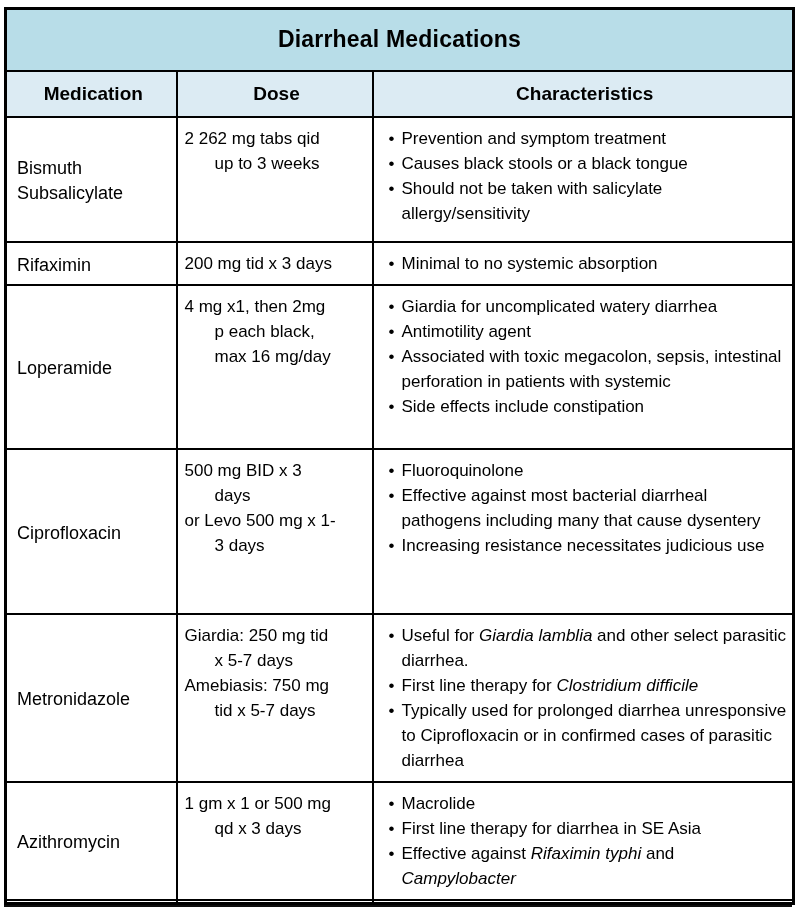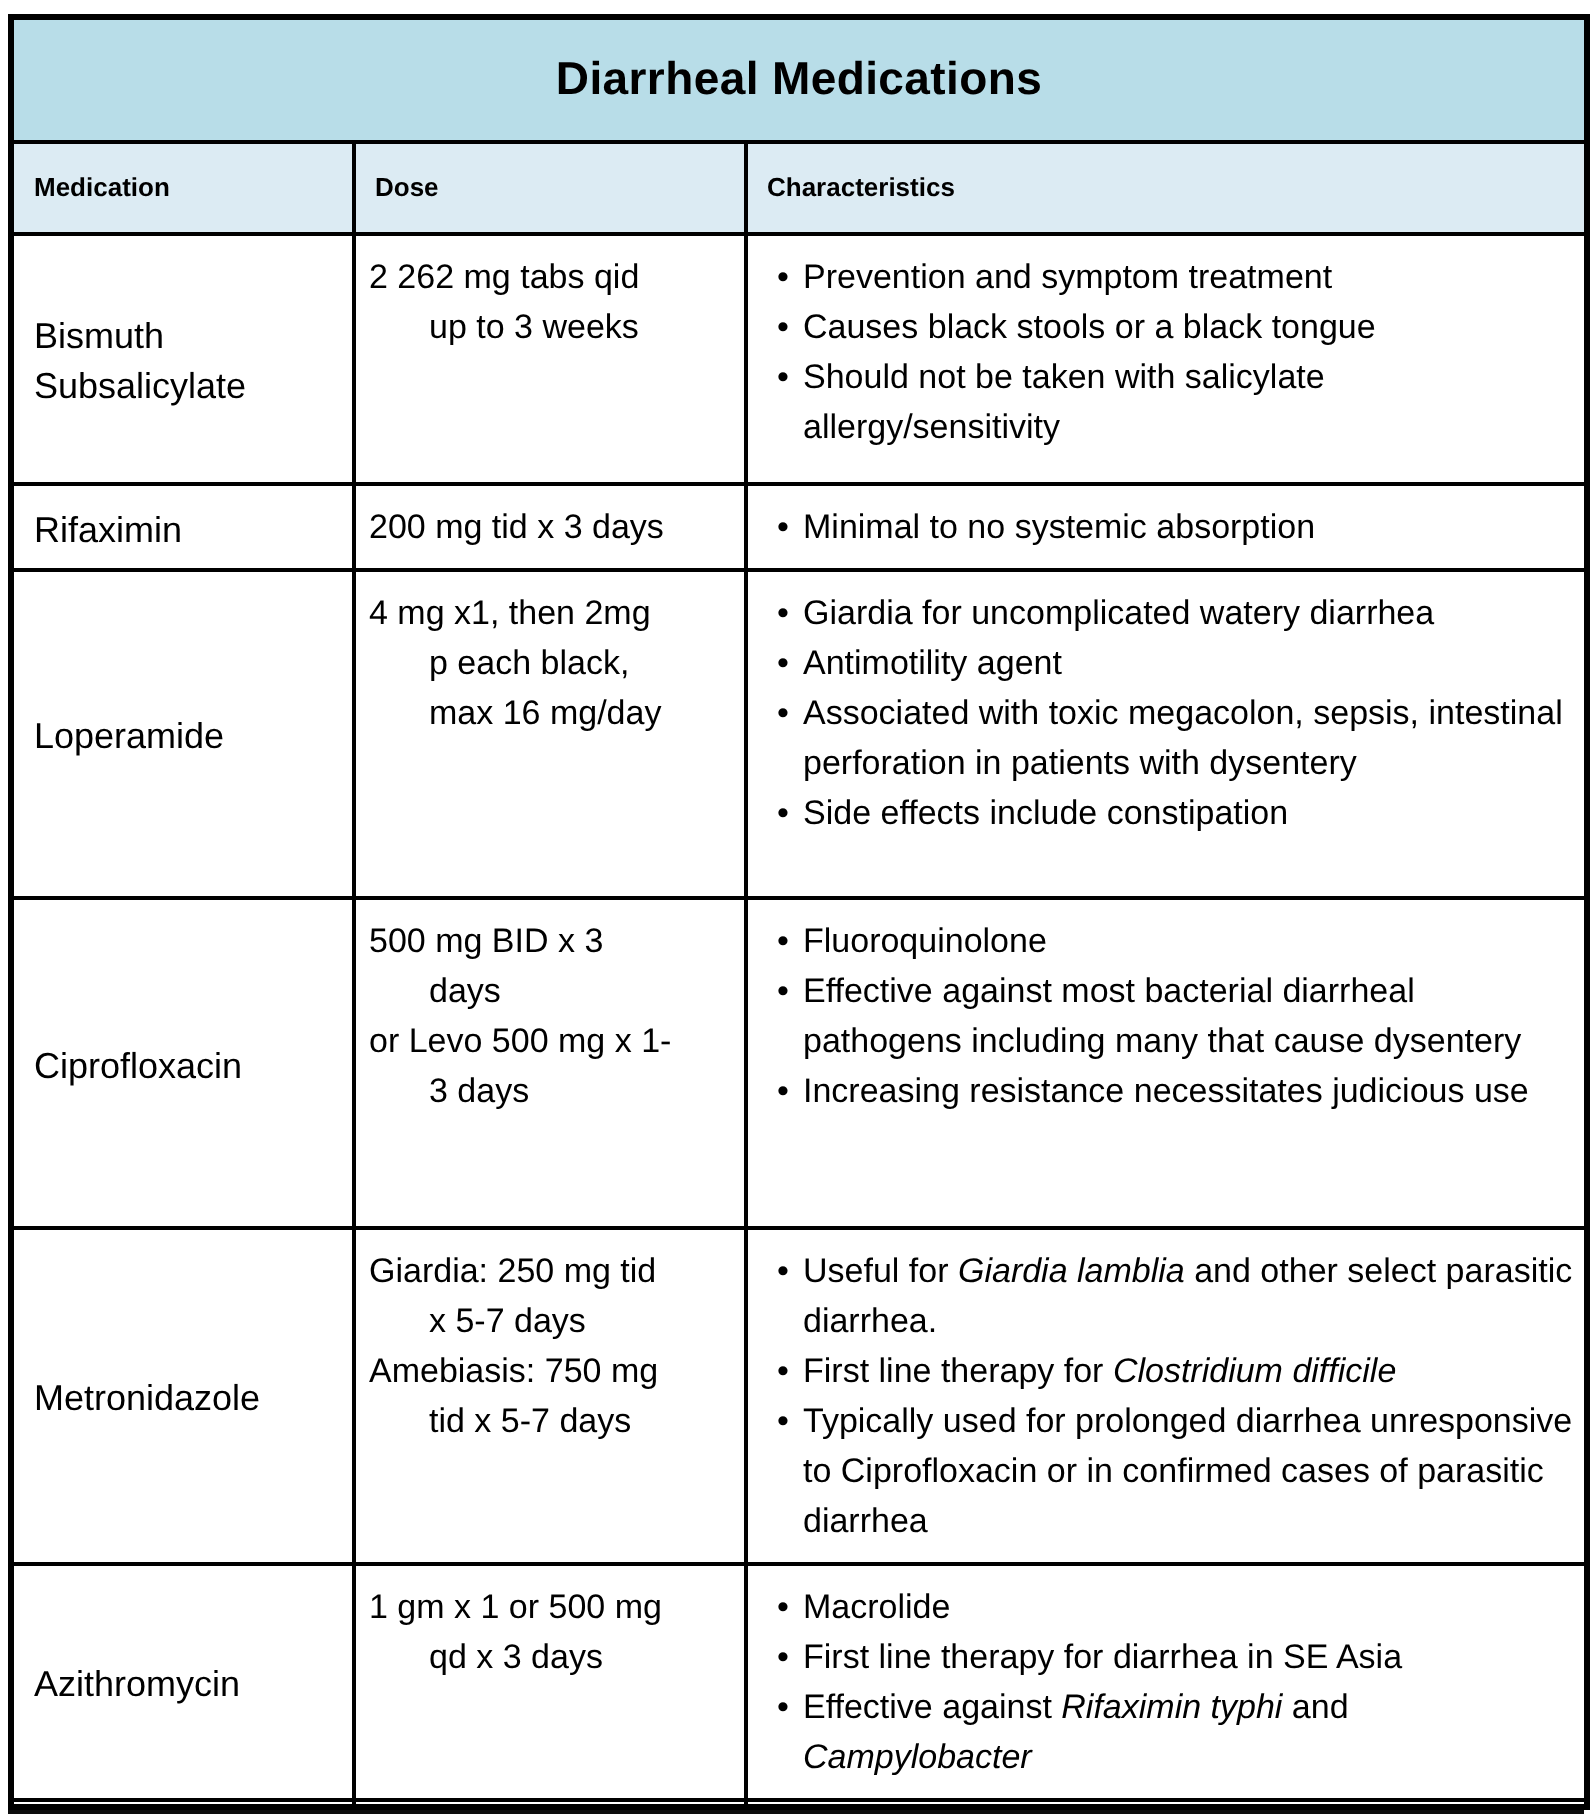--- a/index.html
+++ b/index.html
@@ -30,23 +30,23 @@
     height: 62px;
     text-align: center;
     vertical-align: middle;
     font-size: 23px;
     font-weight: bold;
     letter-spacing: 0.2px;
   }
   tr.header-row th {
     background: var(--header-bg, #dcebf3);
     height: 46px;
-    text-align: left;
+    text-align: center;
     vertical-align: middle;
-    font-size: 13px;
+    font-size: 19px;
     font-weight: bold;
     padding: 4px 6px 4px 10px;
   }
   td.med-cell {
     vertical-align: middle;
     padding: 4px 4px 0 10px;
     font-size: 18px;
     line-height: 25px;
   }
   td.dose-cell {
@@ -153,21 +153,21 @@
             <div class="bullet-item">
               <span class="bullet-marker">•</span>
               <span class="bullet-text"><span>Giardia for uncomplicated watery diarrhea</span></span>
             </div>
             <div class="bullet-item">
               <span class="bullet-marker">•</span>
               <span class="bullet-text"><span>Antimotility agent</span></span>
             </div>
             <div class="bullet-item">
               <span class="bullet-marker">•</span>
-              <span class="bullet-text"><span>Associated with toxic megacolon, sepsis, intestinal perforation in patients with dysentery</span></span>
+              <span class="bullet-text"><span>Associated with toxic megacolon, sepsis, intestinal perforation in patients with systemic</span></span>
             </div>
             <div class="bullet-item">
               <span class="bullet-marker">•</span>
               <span class="bullet-text"><span>Side effects include constipation</span></span>
             </div>
           </td>
         </tr>
         <tr>
           <td class="med-cell">Ciprofloxacin</td>
           <td class="dose-cell">

